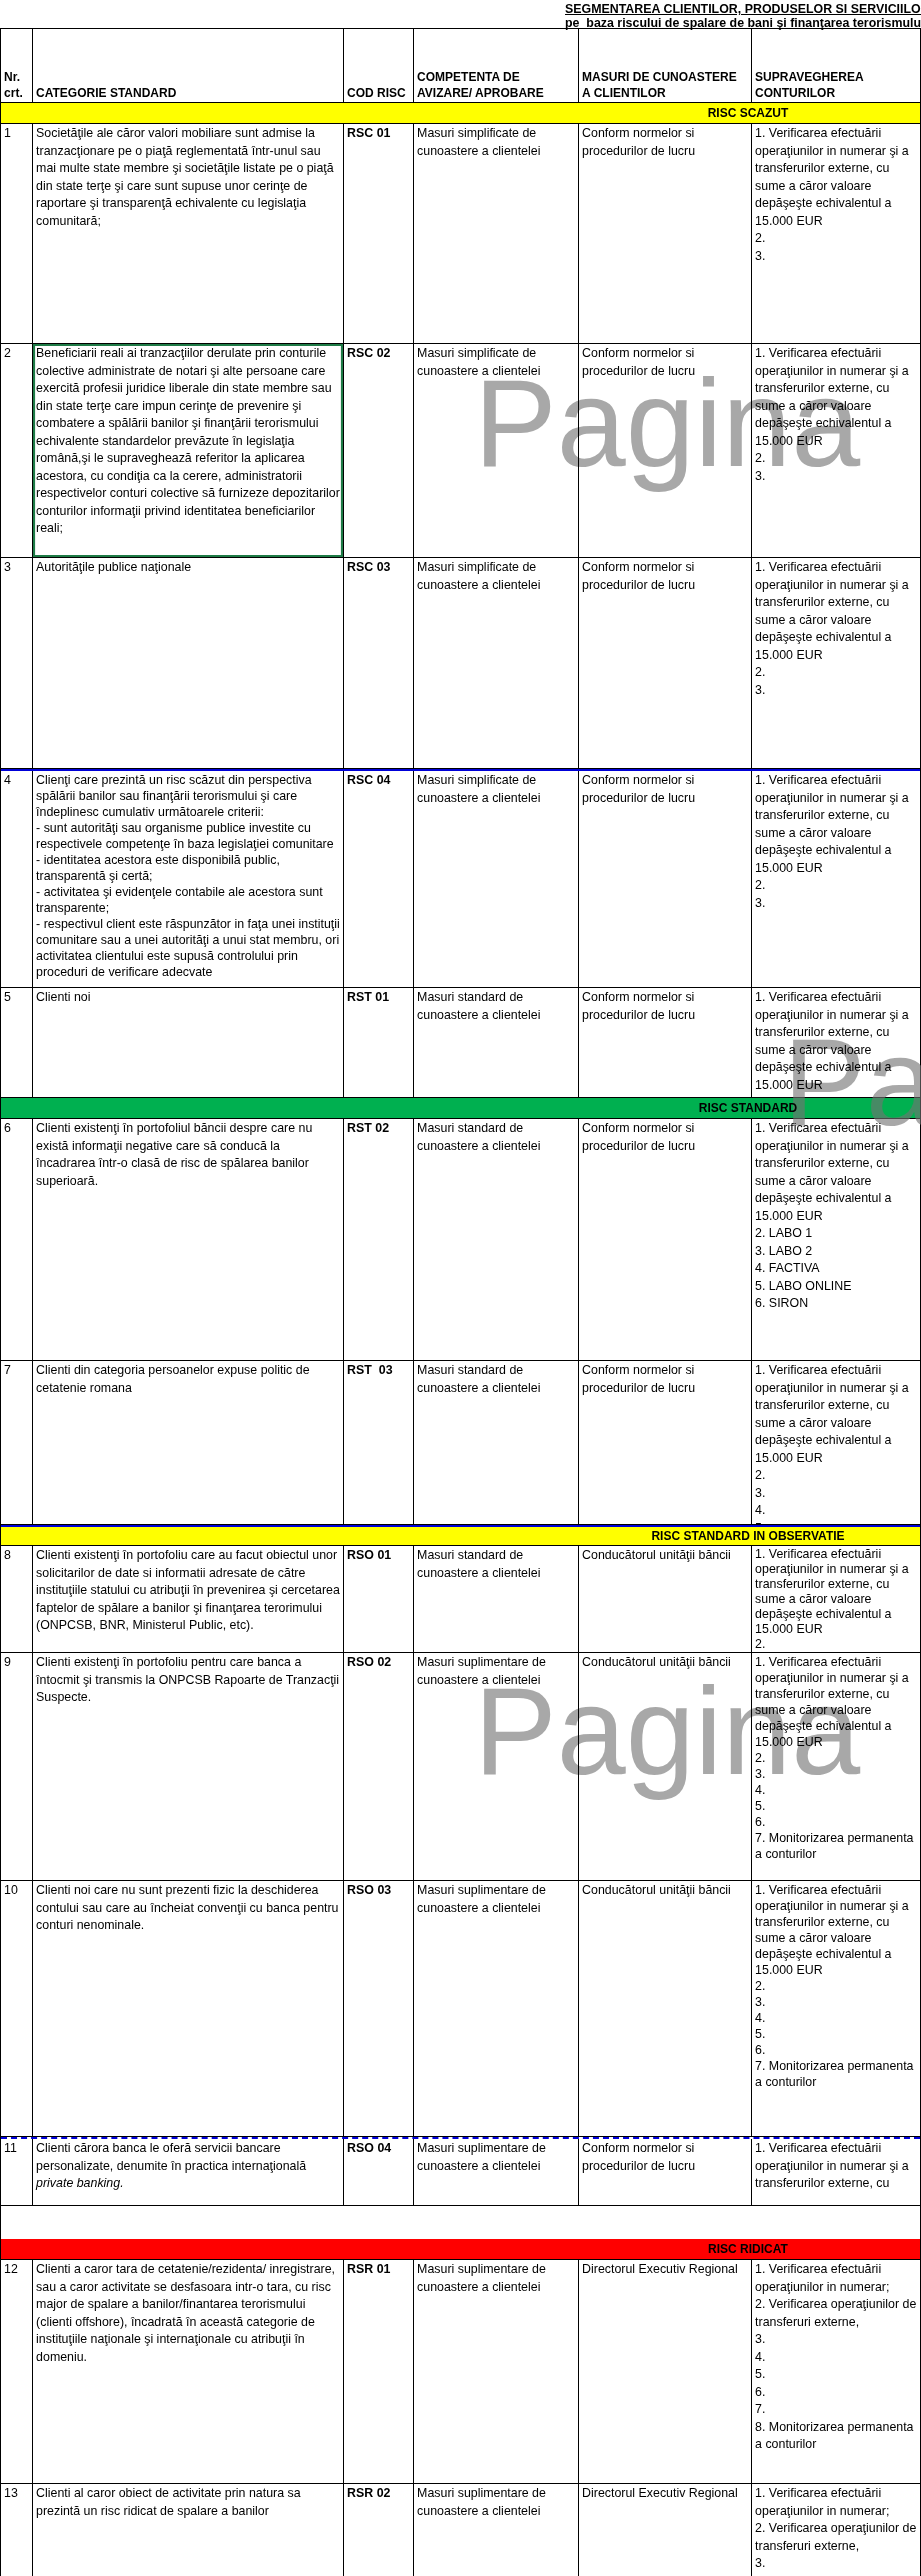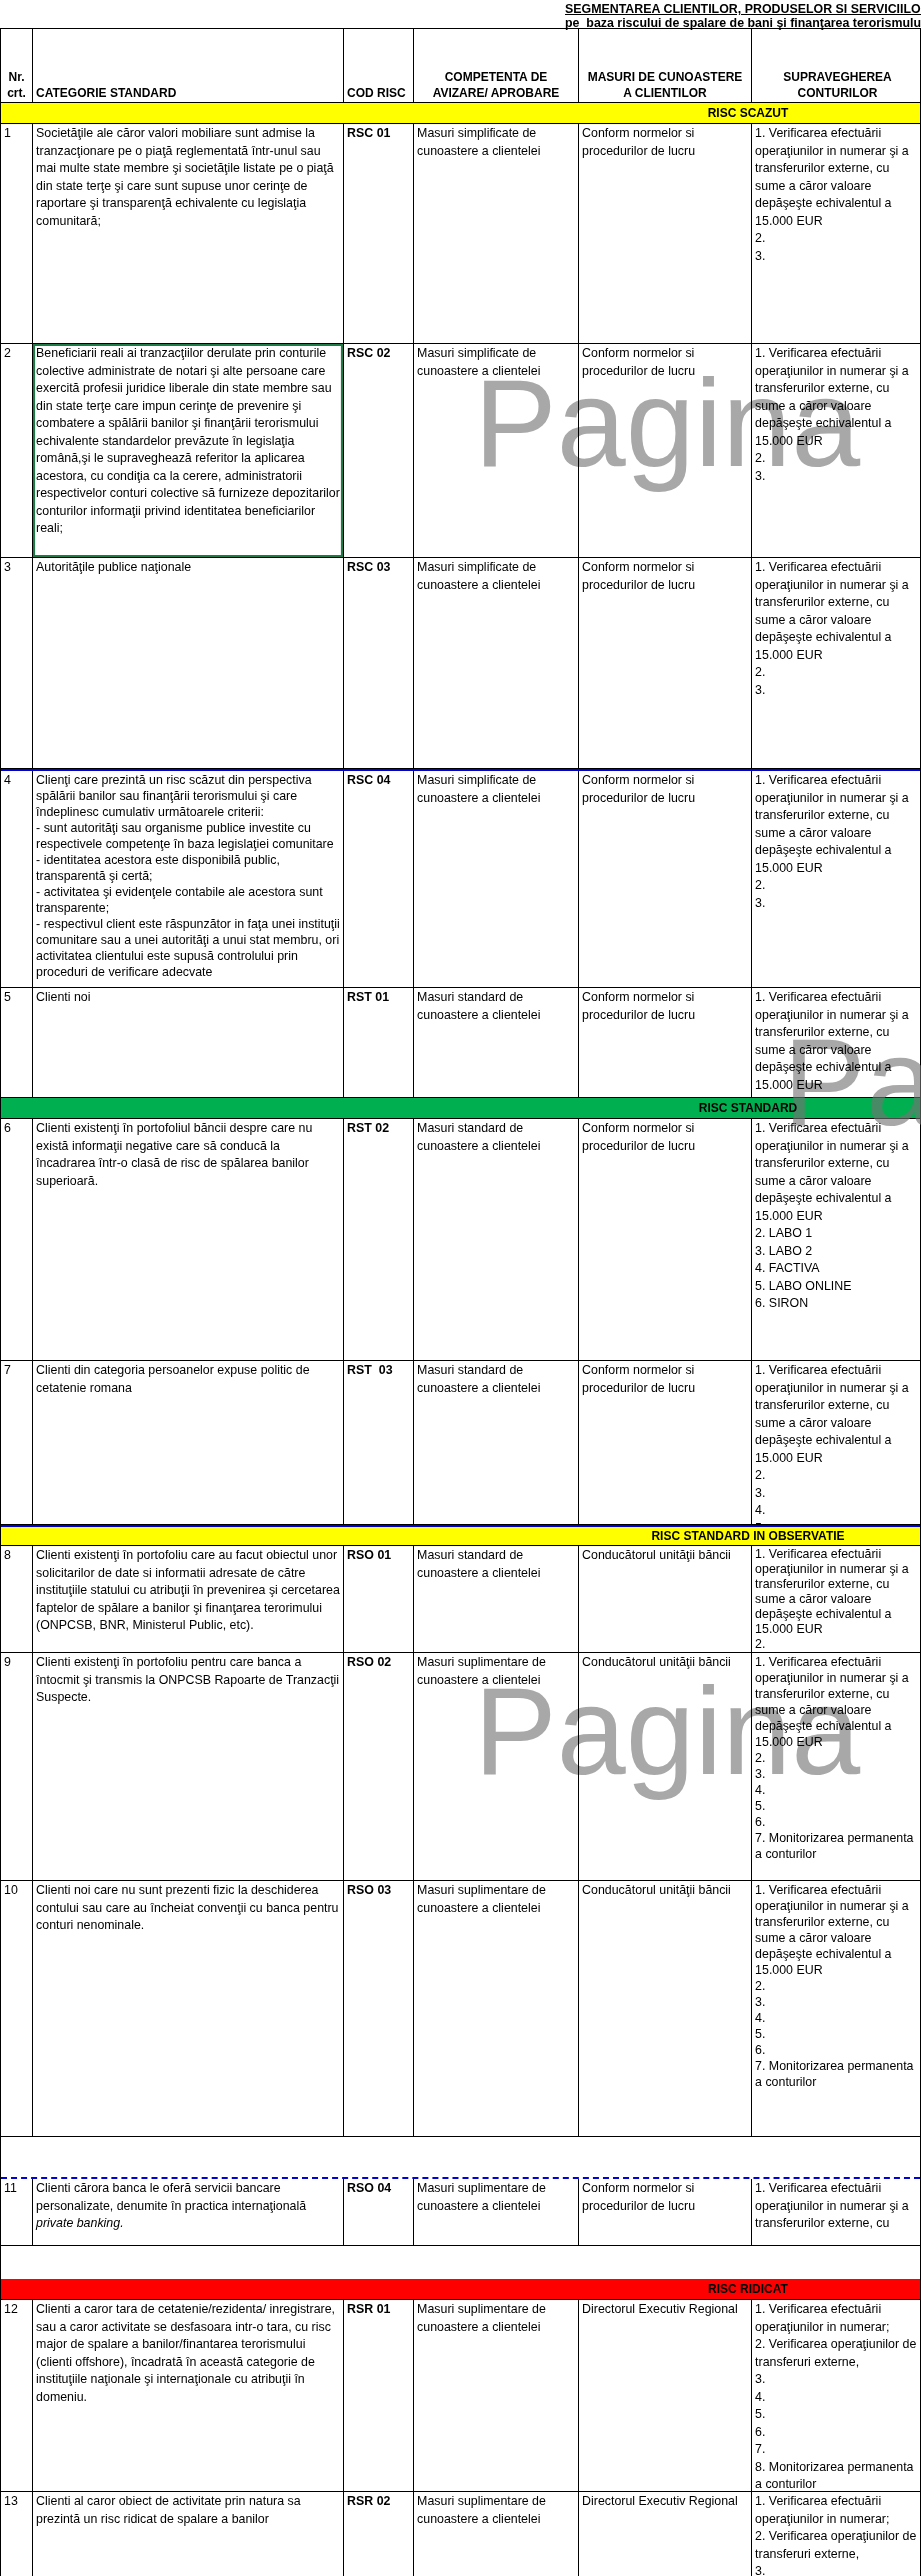--- a/index.html
+++ b/index.html
@@ -9,34 +9,34 @@
   .title{position:absolute;left:565px;top:2.1px;font-weight:bold;font-size:12.4px;
          line-height:14px;white-space:pre;text-decoration:underline;}
   .tablewrap{position:absolute;left:0;top:28px;width:921px;height:3208px;
              border:1px solid #000;box-sizing:border-box;overflow:hidden;background:transparent;}
   .row{display:grid;grid-template-columns:32px 311px 70px 165px 173px 171px;
        border-bottom:1px solid #000;box-sizing:border-box;}
   .cell{border-right:1px solid #000;box-sizing:border-box;overflow:hidden;
         padding:1px 3.1px;font-size:12.4px;line-height:17.5px;white-space:pre-wrap;
         position:relative;z-index:2;background:transparent;}
   .cell:last-child{border-right:none;}
-  .hrow{height:74px;text-align:center;}
+  .hrow{height:74px;}
   .hrow .cell{font-weight:bold;font-size:12px;line-height:15.5px;display:flex;align-items:flex-end;}
   .band{position:relative;height:21px;border-bottom:1px solid #000;box-sizing:border-box;}
   .band-label{position:absolute;left:747px;top:50%;transform:translate(-50%,-50%);
               font-weight:bold;font-size:12px;white-space:nowrap;z-index:2;}
   .band.yellow{background:#FFFF00;}
   .band.green{background:#00B050;}
   .band.red{background:#FF0000;margin-top:33px;}
   .cod{font-weight:bold;}
   .it{font-style:italic;}
   .lh31{line-height:16px;}
   .lh29{line-height:15px;}
   .pb-solid{border-top:2.1px solid #0000D8;}
-  .pb-dashed{border-top:2.1px dashed #0000D8;margin-top:40px;}
+  .pb-dashed{border-top:2.1px dashed #0000D8;}
   .green-outline{box-shadow:inset 0 0 0 2.1px #1E7B46;}
   .wm{position:absolute;z-index:1;font-size:124px;line-height:124px;font-weight:normal;
       color:rgba(115,115,115,0.62);white-space:nowrap;pointer-events:none;}
 </style>
 </head>
 <body>
 
 <div class="doc">
 
   <div class="title"><span>SEGMENTAREA CLIENTILOR, PRODUSELOR SI SERVICIILOR</span>
@@ -199,21 +199,21 @@
       <div class="cell cod">RSO 04</div>
       <div class="cell">Masuri suplimentare de cunoastere a clientelei</div>
       <div class="cell">Conform normelor si procedurilor de lucru</div>
       <div class="cell">1. Verificarea efectuării operaţiunilor in numerar şi a transferurilor externe, cu</div>
     </div>
 
     <div class="band red">
         <span class="band-label">RISC RIDICAT</span>
       </div>
 
-    <div class="row" style="height:192px">
+    <div class="row" style="height:224px">
       <div class="cell">12</div>
       <div class="cell">Clienti a caror tara de cetatenie/rezidenta/ inregistrare, sau a caror activitate se desfasoara intr-o tara, cu risc major de spalare a banilor/finantarea terorismului (clienti offshore), încadrată în această categorie de instituţiile naţionale şi internaţionale cu atribuţii în domeniu.</div>
       <div class="cell cod">RSR 01</div>
       <div class="cell">Masuri suplimentare de cunoastere a clientelei</div>
       <div class="cell">Directorul Executiv Regional</div>
       <div class="cell">1. Verificarea efectuării operaţiunilor in numerar;
 2. Verificarea operaţiunilor de transferuri externe,
 3.
 4.
 5.

